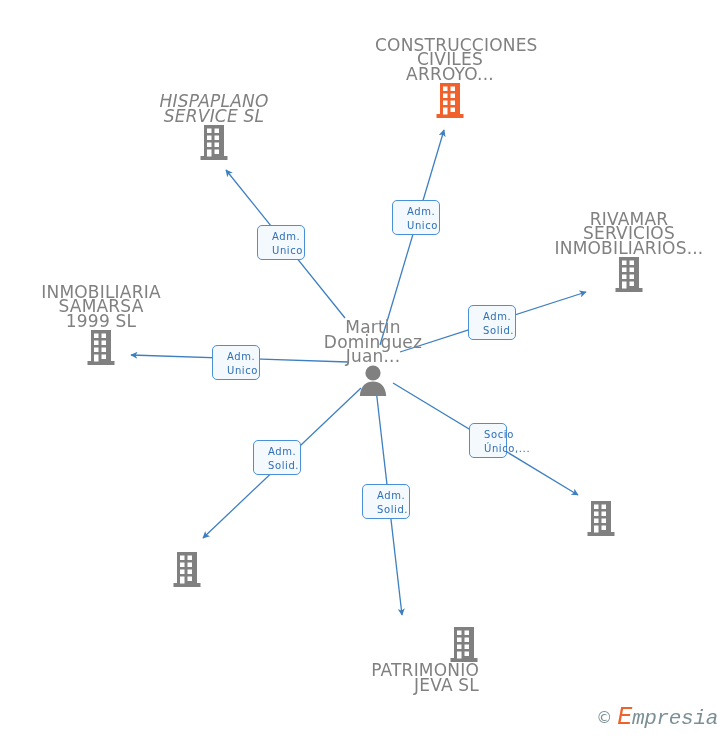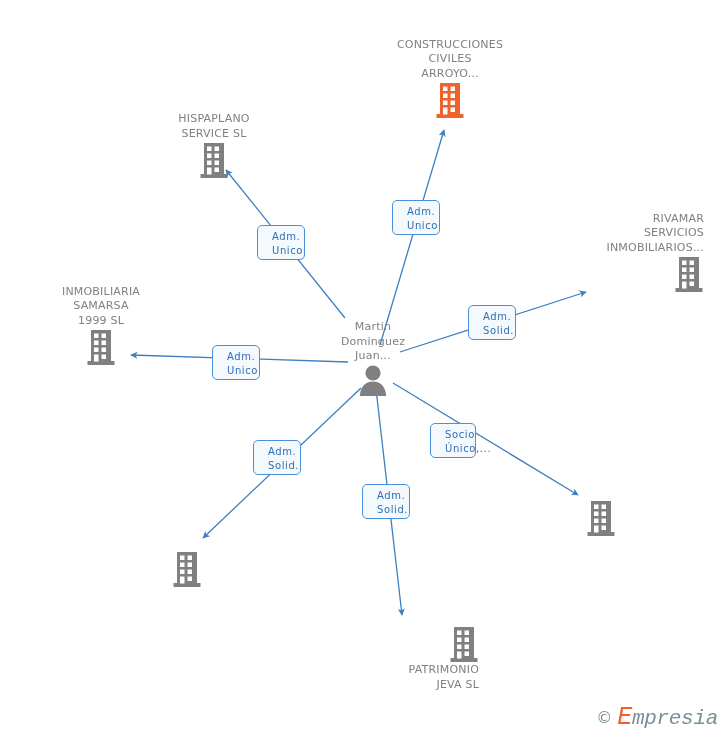--- a/index.html
+++ b/index.html
@@ -28,21 +28,21 @@
 
   
   .node {
     position: absolute;
     width: 150px;
     margin-left: -75px;
     text-align: center;
     cursor: pointer;
   }
   .node .caption {
-    font-size: 11px;
+    font-size: 17px;
     line-height: 14.5px;
     color: #808080;
     letter-spacing: .2px;
     white-space: pre-line;
   }
   .node .glyph {
     line-height: 0;
     height: 38px;
   }
   .node.below .glyph { margin-top: 3px; }
@@ -124,37 +124,37 @@
             <rect x="8" y="5.5" width="4.5" height="4.5" fill="#ffffff"></rect>
             <rect x="15.5" y="5.5" width="4.5" height="4.5" fill="#ffffff"></rect>
             <rect x="8" y="12.5" width="4.5" height="4.5" fill="#ffffff"></rect>
             <rect x="15.5" y="12.5" width="4.5" height="4.5" fill="#ffffff"></rect>
             <rect x="8" y="19.5" width="4.5" height="4.5" fill="#ffffff"></rect>
             <rect x="15.5" y="19.5" width="4.5" height="4.5" fill="#ffffff"></rect>
             <rect x="8" y="26.5" width="4.5" height="7" fill="#ffffff"></rect>
             <rect x="15.5" y="26.5" width="4.5" height="4.5" fill="#ffffff"></rect>
           </svg></div>
       </div>
-      <div class="node above" style="top: 112px; left: 214px;">
+      <div class="node above" style="top: 94px; left: 214px; font-style: italic;">
         <div class="caption">HISPAPLANO
 SERVICE  SL</div>
         <div class="glyph" style="height: 38px;"><svg width="30" height="38" viewBox="0 0 30 38" xmlns="http://www.w3.org/2000/svg">
             <rect x="5" y="2" width="20" height="32" fill="#808080"></rect>
             <rect x="1.5" y="33" width="27" height="4" fill="#808080"></rect>
             <rect x="8" y="5.5" width="4.5" height="4.5" fill="#ffffff"></rect>
             <rect x="15.5" y="5.5" width="4.5" height="4.5" fill="#ffffff"></rect>
             <rect x="8" y="12.5" width="4.5" height="4.5" fill="#ffffff"></rect>
             <rect x="15.5" y="12.5" width="4.5" height="4.5" fill="#ffffff"></rect>
             <rect x="8" y="19.5" width="4.5" height="4.5" fill="#ffffff"></rect>
             <rect x="15.5" y="19.5" width="4.5" height="4.5" fill="#ffffff"></rect>
             <rect x="8" y="26.5" width="4.5" height="7" fill="#ffffff"></rect>
             <rect x="15.5" y="26.5" width="4.5" height="4.5" fill="#ffffff"></rect>
           </svg></div>
       </div>
-      <div class="node above" style="top: 211.5px; left: 629px; text-align: right;">
+      <div class="node above" style="top: 211.5px; left: 629px;">
         <div class="caption">RIVAMAR
 SERVICIOS
 INMOBILIARIOS...</div>
         <div class="glyph" style="height: 38px;"><svg width="30" height="38" viewBox="0 0 30 38" xmlns="http://www.w3.org/2000/svg">
             <rect x="5" y="2" width="20" height="32" fill="#808080"></rect>
             <rect x="1.5" y="33" width="27" height="4" fill="#808080"></rect>
             <rect x="8" y="5.5" width="4.5" height="4.5" fill="#ffffff"></rect>
             <rect x="15.5" y="5.5" width="4.5" height="4.5" fill="#ffffff"></rect>
             <rect x="8" y="12.5" width="4.5" height="4.5" fill="#ffffff"></rect>
             <rect x="15.5" y="12.5" width="4.5" height="4.5" fill="#ffffff"></rect>
@@ -237,21 +237,21 @@
     </div>
   <div id="labels-layer">
       <div class="elabel" style="left: 392px; top: 200px; width: 48px; height: 35px;">Adm.
 Unico</div>
       <div class="elabel" style="left: 257px; top: 225px; width: 48px; height: 35px;">Adm.
 Unico</div>
       <div class="elabel" style="left: 468px; top: 305px; width: 48px; height: 35px;">Adm.
 Solid.</div>
       <div class="elabel" style="left: 212px; top: 345px; width: 48px; height: 35px;">Adm.
 Unico</div>
-      <div class="elabel" style="left: 430px; top: 423px; width: 46px; height: 35px; text-align: right;">Socio
+      <div class="elabel" style="left: 469px; top: 423px; width: 38px; height: 35px; text-align: right;">Socio
 Único,...</div>
       <div class="elabel" style="left: 253px; top: 440px; width: 48px; height: 35px;">Adm.
 Solid.</div>
       <div class="elabel" style="left: 362px; top: 484px; width: 48px; height: 35px;">Adm.
 Solid.</div>
     </div>
 
   <div id="watermark">
     <span class="copy">©</span>
     <span class="brand"><span class="cap">E</span><span>mpresia</span></span>

